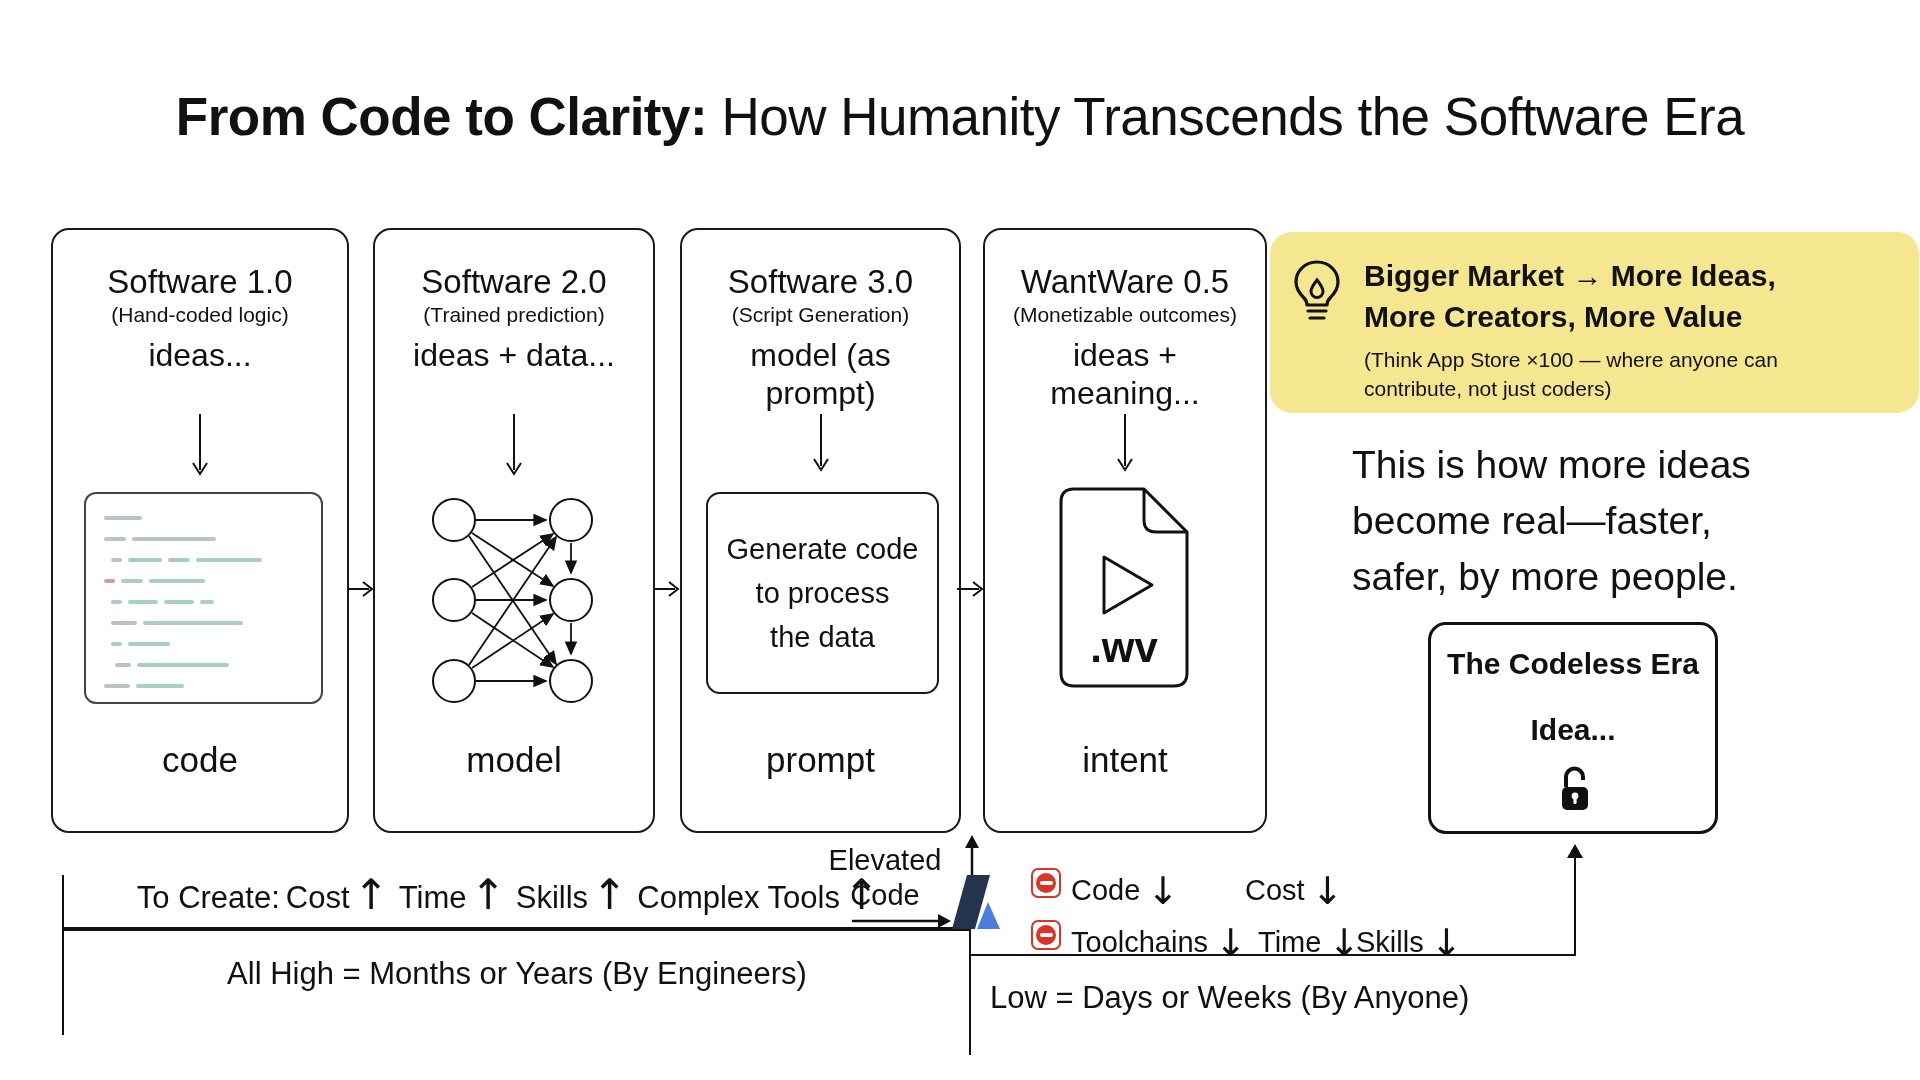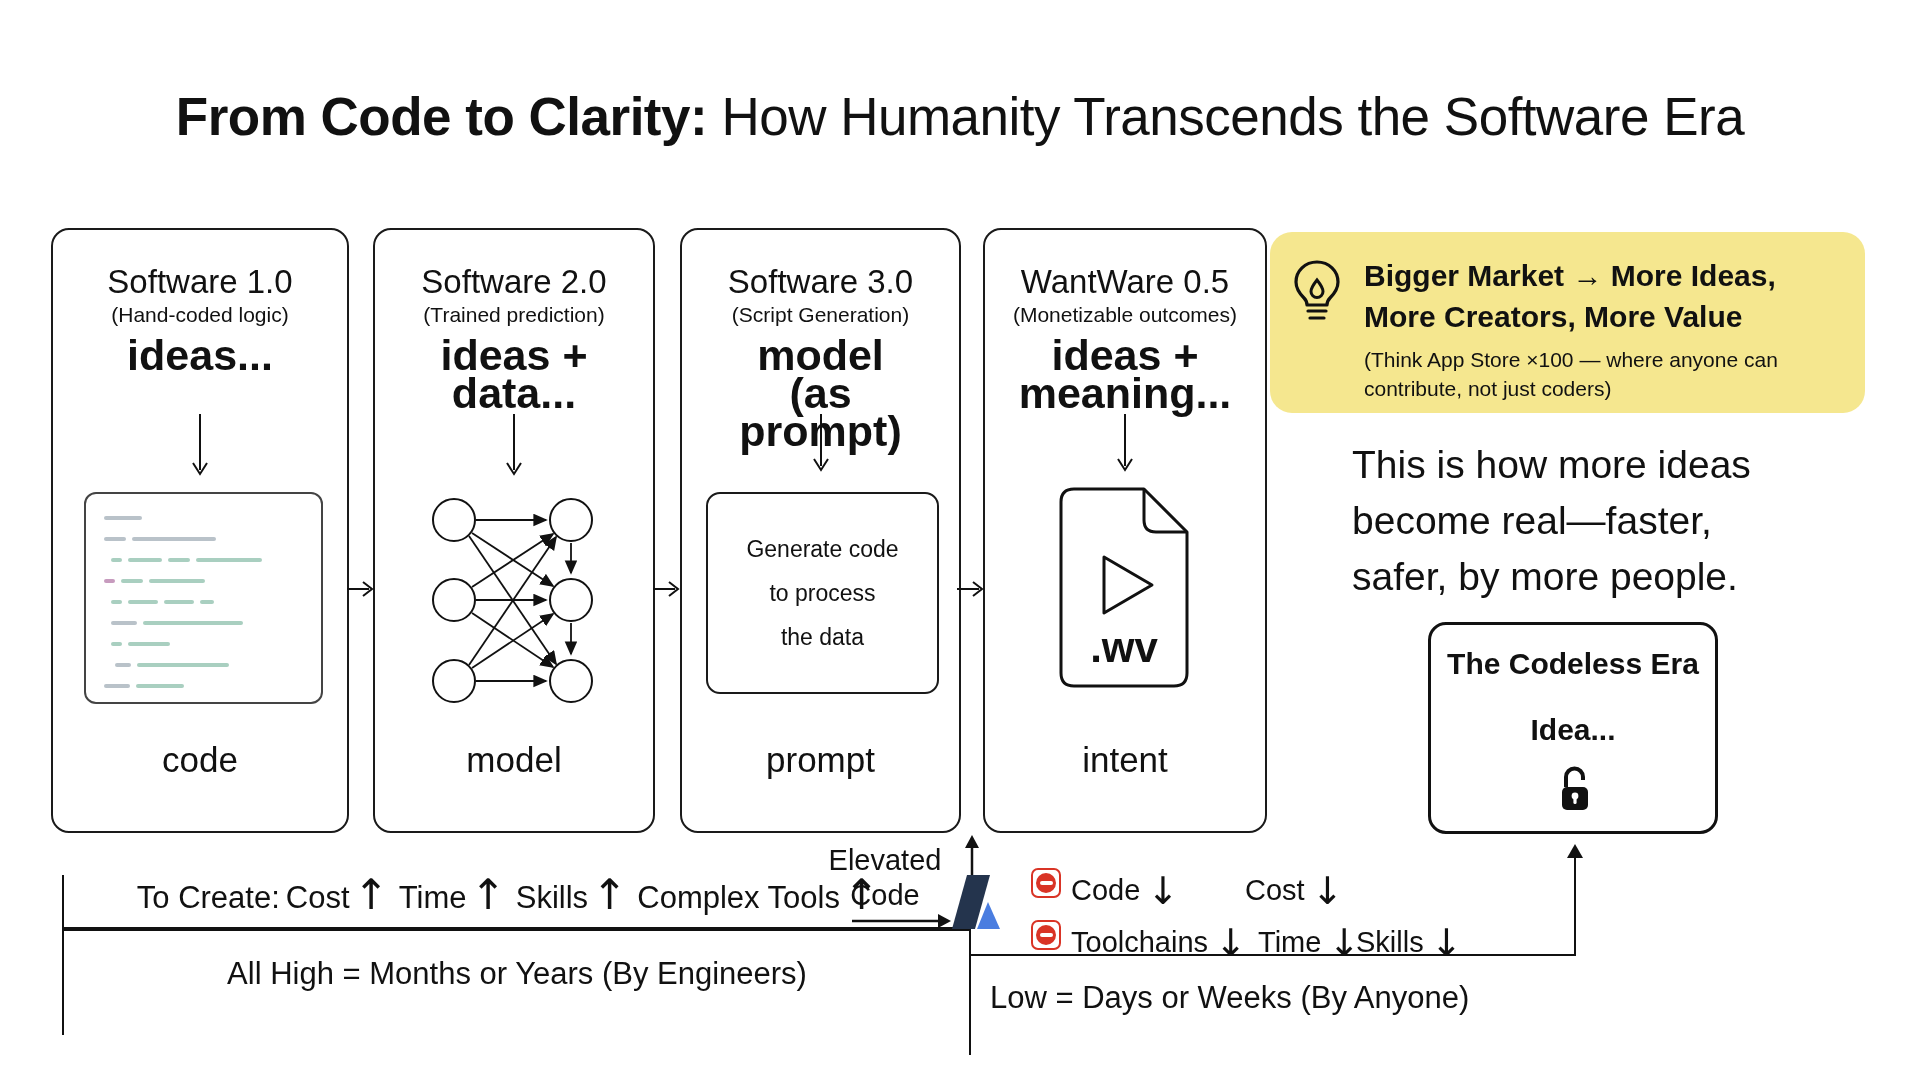--- a/index.html
+++ b/index.html
@@ -16,42 +16,42 @@
   .card{
     position:absolute;top:228px;height:605px;border:2px solid #1a1a1a;border-radius:18px;
     background:#fff;box-sizing:border-box;text-align:center;
   }
   .card.c1{left:51px;width:298px;}
   .card.c2{left:373px;width:282px;}
   .card.c3{left:680px;width:281px;}
   .card.c4{left:983px;width:284px;}
   .card-title{margin-top:32px;font-size:33px;line-height:40px;}
   .card-sub{font-size:21px;line-height:26px;}
-  .card-idea{margin:8px auto 0;font-size:43px;line-height:38px;font-weight:bold;}
+  .card-idea{margin:8px auto 0;font-size:32px;line-height:38px;}
   .c3 .card-idea{width:190px;}
   .c4 .card-idea{width:220px;}
   .down-arrow{position:absolute;left:50%;transform:translateX(-50%);top:184px;}
   .card-label{position:absolute;top:510px;left:0;width:100%;font-size:35px;}
   .codebox{
     position:absolute;left:31px;top:262px;width:239px;height:212px;
     border:2px solid #444;border-radius:12px;box-sizing:border-box;background:#fff;
   }
   .genbox{
     position:absolute;left:24px;top:262px;width:233px;height:202px;
     border:2px solid #1a1a1a;border-radius:14px;box-sizing:border-box;background:#fff;
     display:flex;flex-direction:column;justify-content:center;
-    font-size:23px;line-height:44px;text-align:center;
+    font-size:29px;line-height:44px;text-align:center;
   }
   .nn-svg{position:absolute;left:0;top:255px;}
   .file-svg{position:absolute;left:69px;top:255px;}
   .wv-label{position:absolute;left:69px;top:394px;width:140px;text-align:center;font-size:42px;font-weight:bold;}
   .flow-arrow{position:absolute;top:580px;}
   
   .callout{
-    position:absolute;left:1270px;top:232px;width:595px;height:181px;border-radius:22px;
+    position:absolute;left:1270px;top:232px;width:649px;height:181px;border-radius:22px;
     background:var(--callout_bg,#F5E78F);box-sizing:border-box;
   }
   .bulb{position:absolute;left:20px;top:26px;}
   .callout-text{position:absolute;left:94px;top:23px;width:480px;}
   .callout-title{font-size:30px;font-weight:bold;line-height:41px;}
   .callout-note{margin-top:8px;font-size:21px;line-height:29px;}
   
   .statement{position:absolute;left:1352px;top:437px;width:520px;font-size:39px;line-height:56px;}
   
   .codeless{

